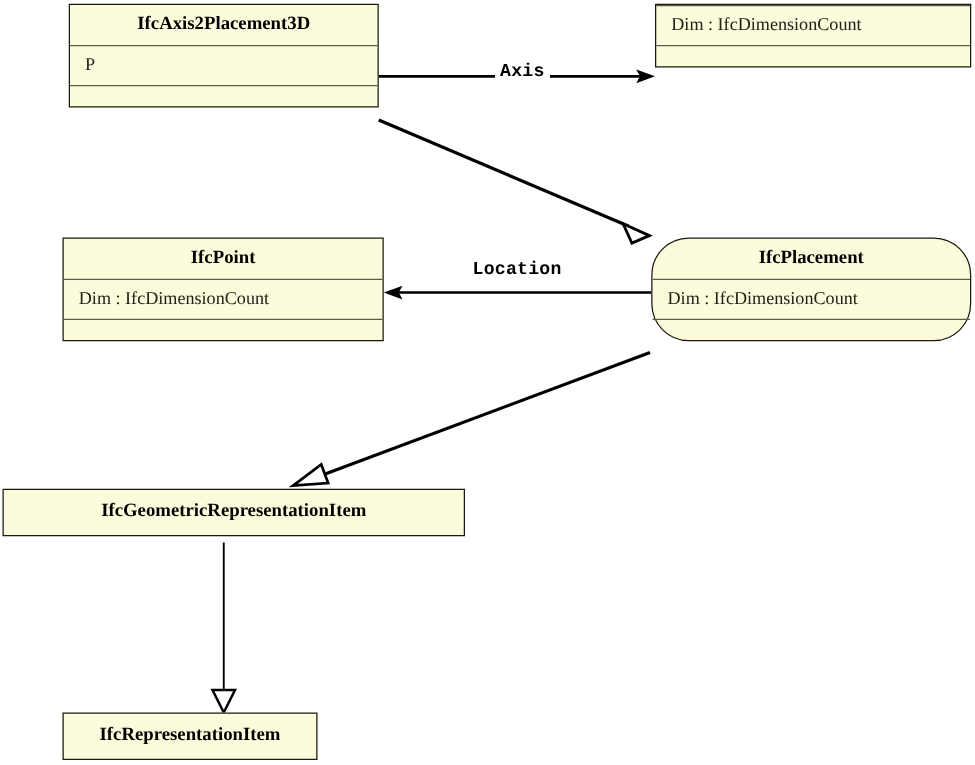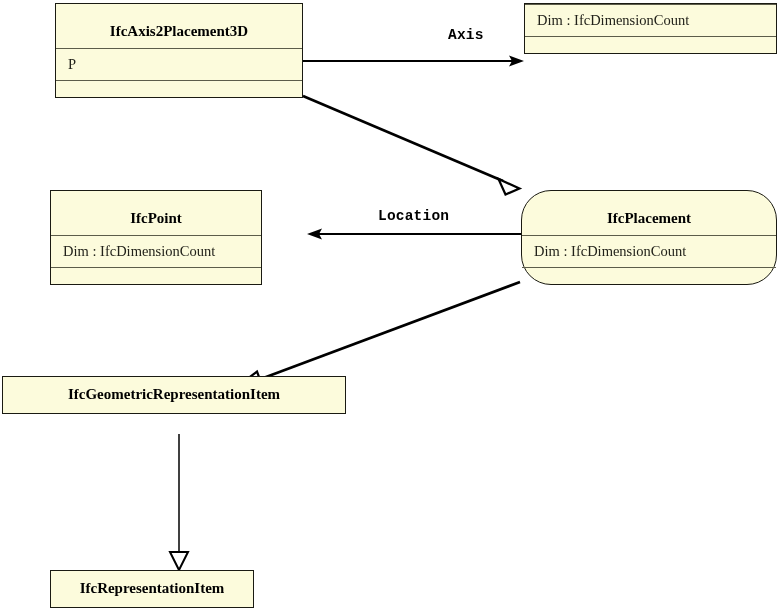--- a/index.html
+++ b/index.html
@@ -24,21 +24,21 @@
     z-index: 5;
   }
   .uml-name {
     box-sizing: border-box;
     text-align: center;
     font-weight: bold;
     font-size: 15px;
     color: #000000;
     font-family: "Liberation Serif", serif;
     line-height: 1;
-    padding: 20px 6px 9px 6px;
+    padding: 8px 6px 9px 6px;
     white-space: nowrap;
   }
   .uml-attrs {
     box-sizing: border-box;
     border-top: 1.6px solid #5c5c4a;
     padding: 5px 12px 6px 12px;
     font-size: 14.5px;
     color: #22221a;
     font-family: "Liberation Serif", serif;
     line-height: 1.38;
@@ -105,56 +105,56 @@
       <line x1="520" y1="282" x2="258" y2="380" stroke="#000000" stroke-width="2.6"></line>
       <path d="M 234.5 388.5 L 257.0 371.5 L 262.5 386.5 Z" fill="#ffffff" stroke="#000000" stroke-width="2.2" stroke-linejoin="miter"></path>
     </g>
 
     <g>
       <line x1="179" y1="434" x2="179" y2="554" stroke="#000000" stroke-width="1.5"></line>
       <path d="M 179 570 L 170 552 L 188 552 Z" fill="#ffffff" stroke="#000000" stroke-width="2.0" stroke-linejoin="miter"></path>
     </g>
   </svg>
 
-  <div class="edge-label" style="left:396px; top:27px;margin-left:48px;">Axis</div>
+  <div class="edge-label" style="left:396px; top:50px;">Axis</div>
 
   <div class="edge-label" style="left:374px; top:208px;">Location</div>
 
   <div class="uml-class" style="left:55px; top:3px; width:248px;">
     <div class="uml-name">IfcAxis2Placement3D</div>
     <div class="uml-attrs">
       <div class="attr-row">P</div>
     </div>
     <div class="uml-ops"></div>
   </div>
 
   <div class="uml-class" style="left:524px; top:3px; width:253px;">
     <div class="uml-attrs">
       <div class="attr-row">Dim : IfcDimensionCount</div>
     </div>
     <div class="uml-ops"></div>
   </div>
 
-  <div class="uml-class" style="left:50px; top:190px; width:212px;">
+  <div class="uml-class" style="left:50px; top:190px; width:257px;">
     <div class="uml-name">IfcPoint</div>
     <div class="uml-attrs">
       <div class="attr-row">Dim : IfcDimensionCount</div>
     </div>
     <div class="uml-ops"></div>
   </div>
 
   <div class="uml-class" style="left:521px; top:190px; width:256px;border-radius:30px;">
     <div class="uml-name">IfcPlacement</div>
     <div class="uml-attrs">
       <div class="attr-row">Dim : IfcDimensionCount</div>
     </div>
     <div class="uml-ops"></div>
   </div>
 
-  <div class="uml-class simple" style="left:2px; top:376px; width:344px;">
+  <div class="uml-class simple" style="left:2px; top:391px; width:370px;">
     <div class="uml-name">IfcGeometricRepresentationItem</div>
   </div>
 
   <div class="uml-class simple" style="left:50px; top:570px; width:204px;">
     <div class="uml-name">IfcRepresentationItem</div>
   </div>
 
 </div>
 
 </body></html>

